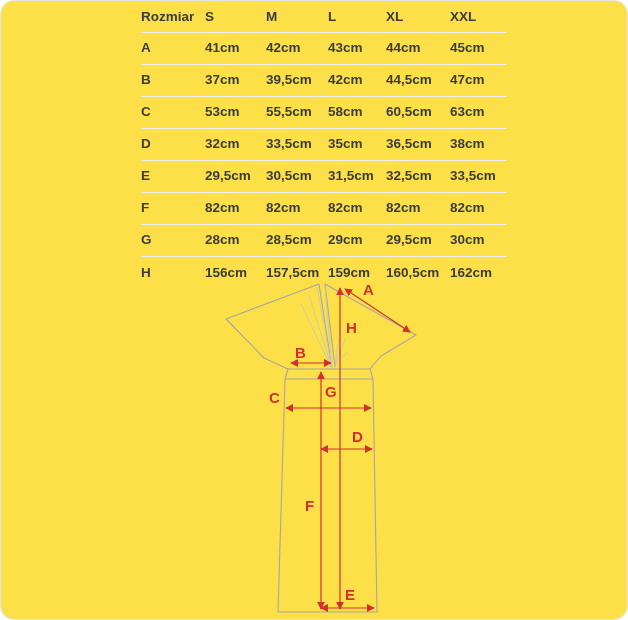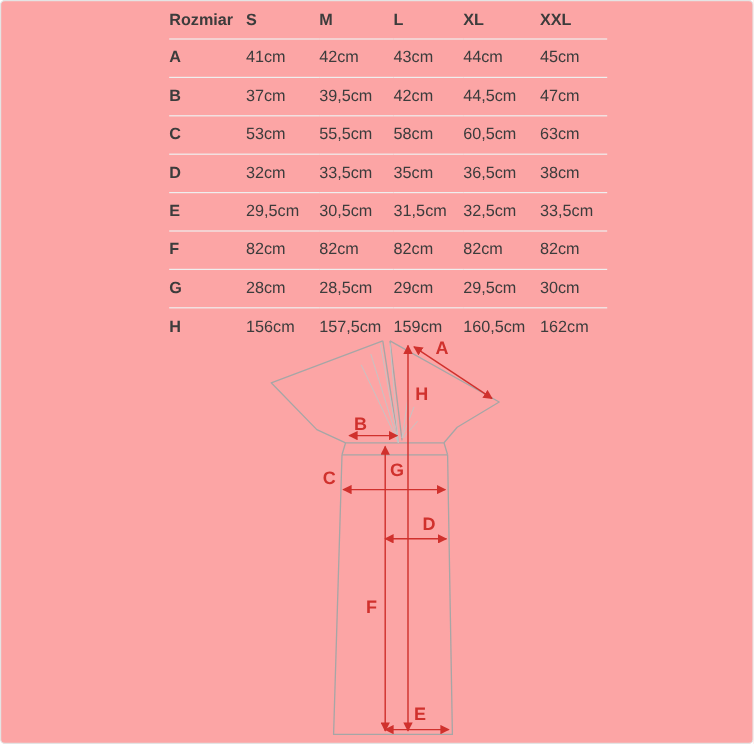--- a/index.html
+++ b/index.html
@@ -4,23 +4,23 @@
 <style>
   * { margin:0; padding:0; box-sizing:border-box; }
   html,body { background:#fff; }
   body {
     width:628px; height:620px;
     font-family:"Liberation Sans", sans-serif;
     color:var(--text,#3c3c3c);
   }
   .page {
     position:relative; width:628px; height:620px;
-    background:#fca5a5;
+    background:#fde047;
     border:1px solid var(--border,#e4e4e4);
-    border-radius:4px;
+    border-radius:14px;
     overflow:hidden;
   }
   table.size-table {
     position:absolute; left:140px; top:1px;
     border-collapse:collapse;
     table-layout:fixed;
   }
   .size-table col.c0 { width:64px; }
   .size-table col.c1 { width:61px; }
   .size-table col.c2 { width:62px; }
@@ -28,21 +28,21 @@
   .size-table col.c4 { width:64px; }
   .size-table col.c5 { width:56px; }
   .size-table th, .size-table td {
     text-align:left; vertical-align:middle;
     font-size:13.5px; line-height:1;
     color:var(--text,#3c3c3c);
     border-bottom:1px solid var(--divider,#efefef);
     padding:0;
   }
   .size-table thead th { height:30px; font-weight:700; }
-  .size-table tbody td { height:32px; font-weight:400; }
+  .size-table tbody td { height:32px; font-weight:700; }
   .size-table tbody td.row-label { font-weight:700; }
   .size-table tbody tr:last-child td { border-bottom:none; }
 
   svg.diagram { position:absolute; left:0; top:278px; }
   .dress path { fill:none; stroke:var(--outline,#a6a6a6); stroke-width:1.1; stroke-linejoin:round; }
   .folds path { fill:none; stroke:#c4c4c4; stroke-width:0.8; }
   .measure line { stroke:var(--accent,#d0312d); stroke-width:1.2; }
   #arr path { fill:var(--accent,#d0312d); }
   .measure text {
     fill:var(--accent,#d0312d);

